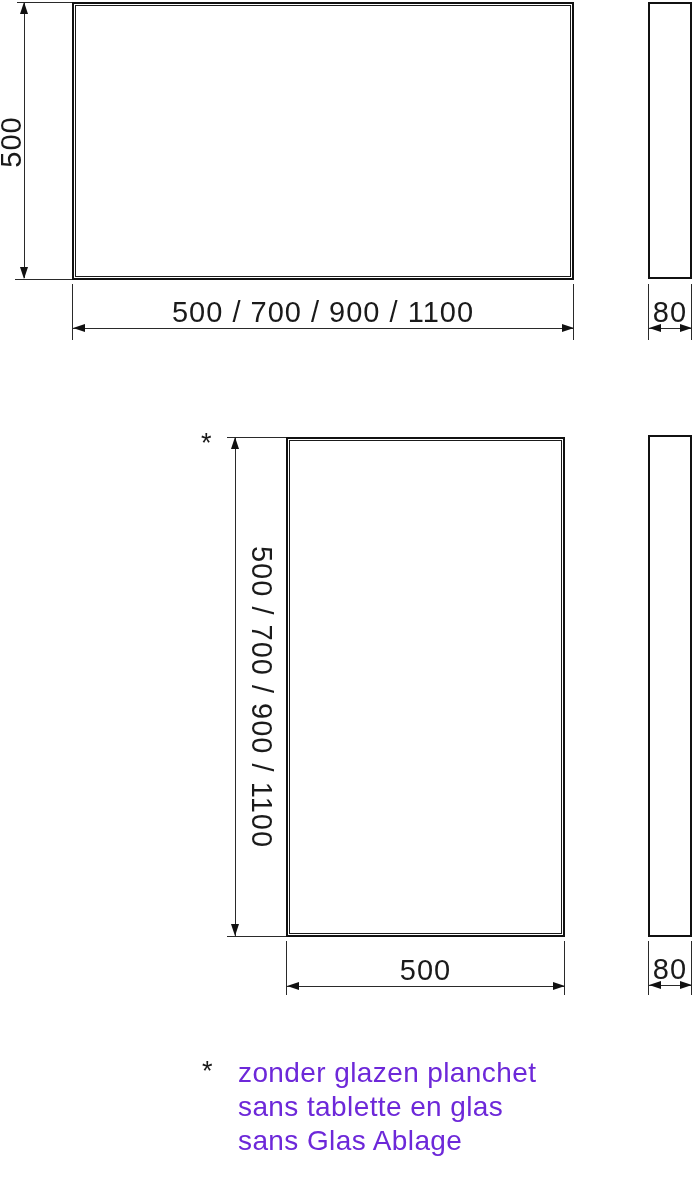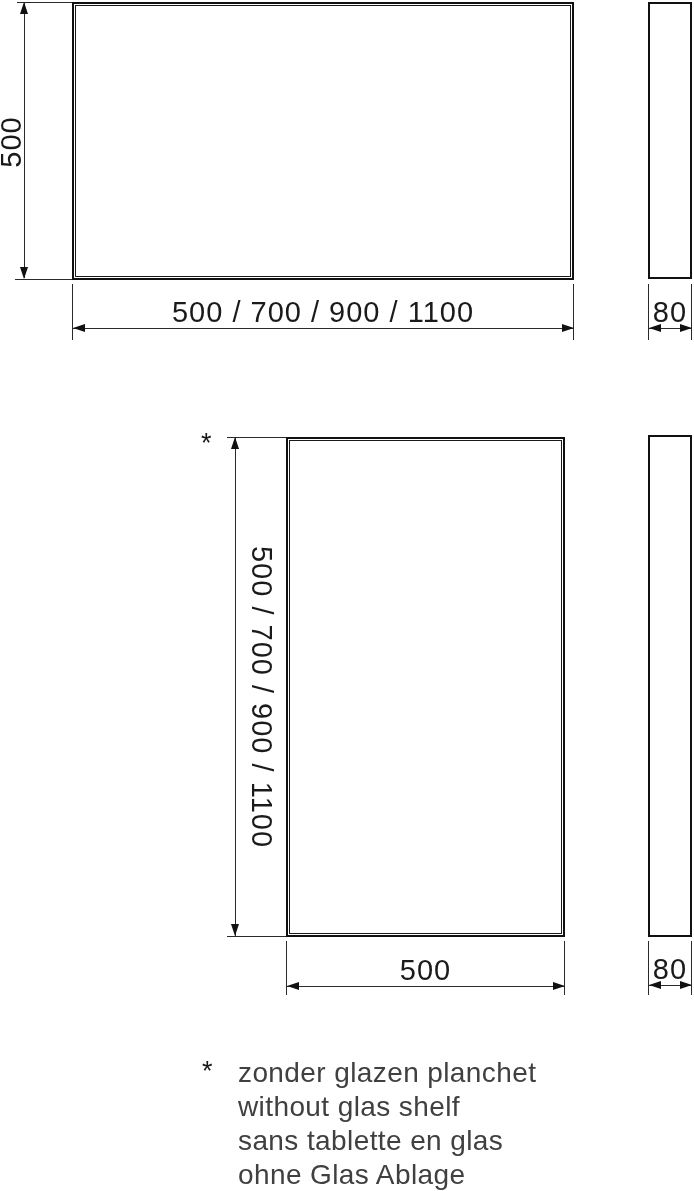--- a/index.html
+++ b/index.html
@@ -20,21 +20,21 @@
   .arr.right{border-top:4px solid transparent;border-bottom:4px solid transparent;border-left:12px solid #111;}
   
   .dim-label{
     position:absolute;font-size:29px;font-weight:400;letter-spacing:1px;
     color:#1a1a1a;text-align:center;white-space:nowrap;line-height:1;
   }
   .rot-ccw{transform:translate(-50%,-50%) rotate(-90deg);}
   .rot-cw{transform:translate(-50%,-50%) rotate(90deg);}
   .note-marker{position:absolute;font-size:27px;color:#1a1a1a;line-height:1;}
   
-  .footnote-lines{position:absolute;font-size:28px;line-height:34px;letter-spacing:0.4px;color:#404040;}
+  .footnote-lines{position:absolute;font-size:28px;line-height:34px;letter-spacing:0.4px;color:#6d28d9;}
   .footnote-lines div{white-space:nowrap;}
 </style>
 </head>
 <body>
 
 <div class="canvas">
 
   <div>
 
     <div class="mirror" style="left:72px;top:2px;width:502px;height:278px;">
@@ -91,19 +91,18 @@
     <div class="hline" style="left:649px;top:985px;width:42px;"></div>
     <div class="arr left" style="left:649px;top:981px;"></div>
     <div class="arr right" style="left:680px;top:981px;"></div>
     <div class="dim-label" style="left:646px;top:955px;width:48px;">80</div>
   </div>
 
   <div>
     <div class="note-marker" style="left:202px;top:1058px;">*</div>
     <div class="footnote-lines" style="left:238px;top:1056px;">
       <div>zonder glazen planchet</div>
-      <div>without glas shelf</div>
       <div>sans tablette en glas</div>
-      <div>ohne Glas Ablage</div>
+      <div>sans Glas Ablage</div>
     </div>
   </div>
 
 </div>
 
 </body></html>

